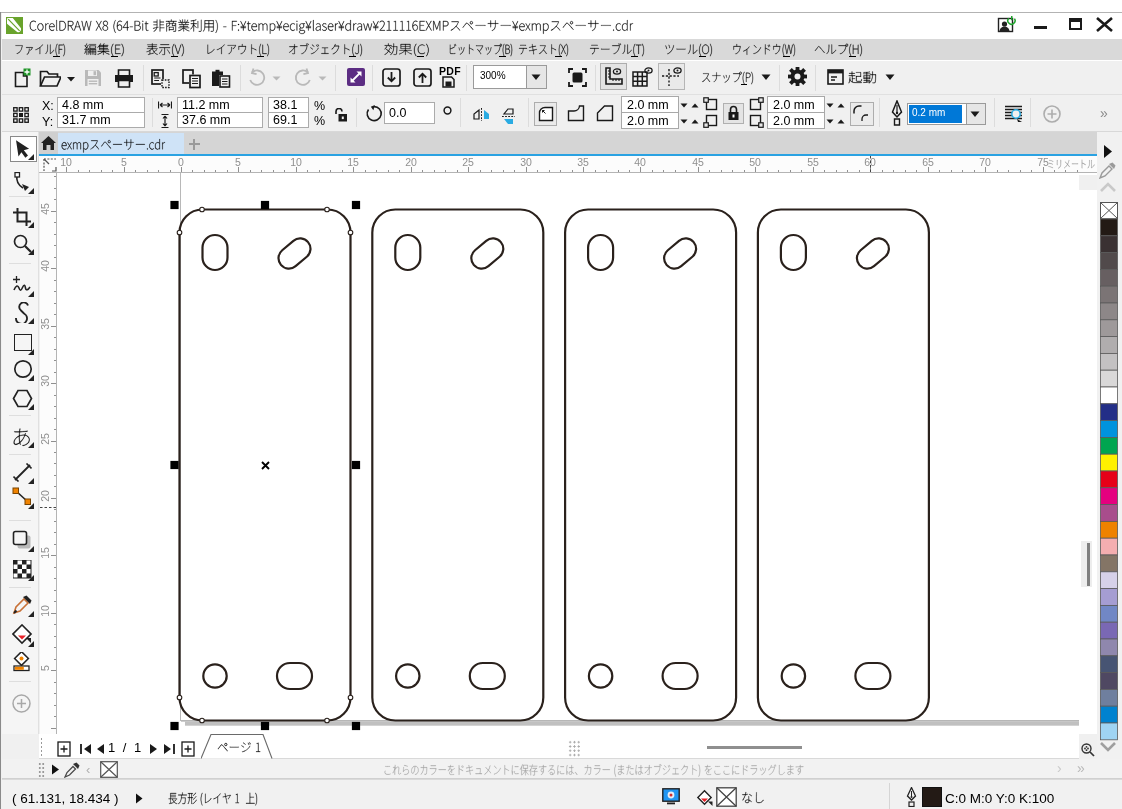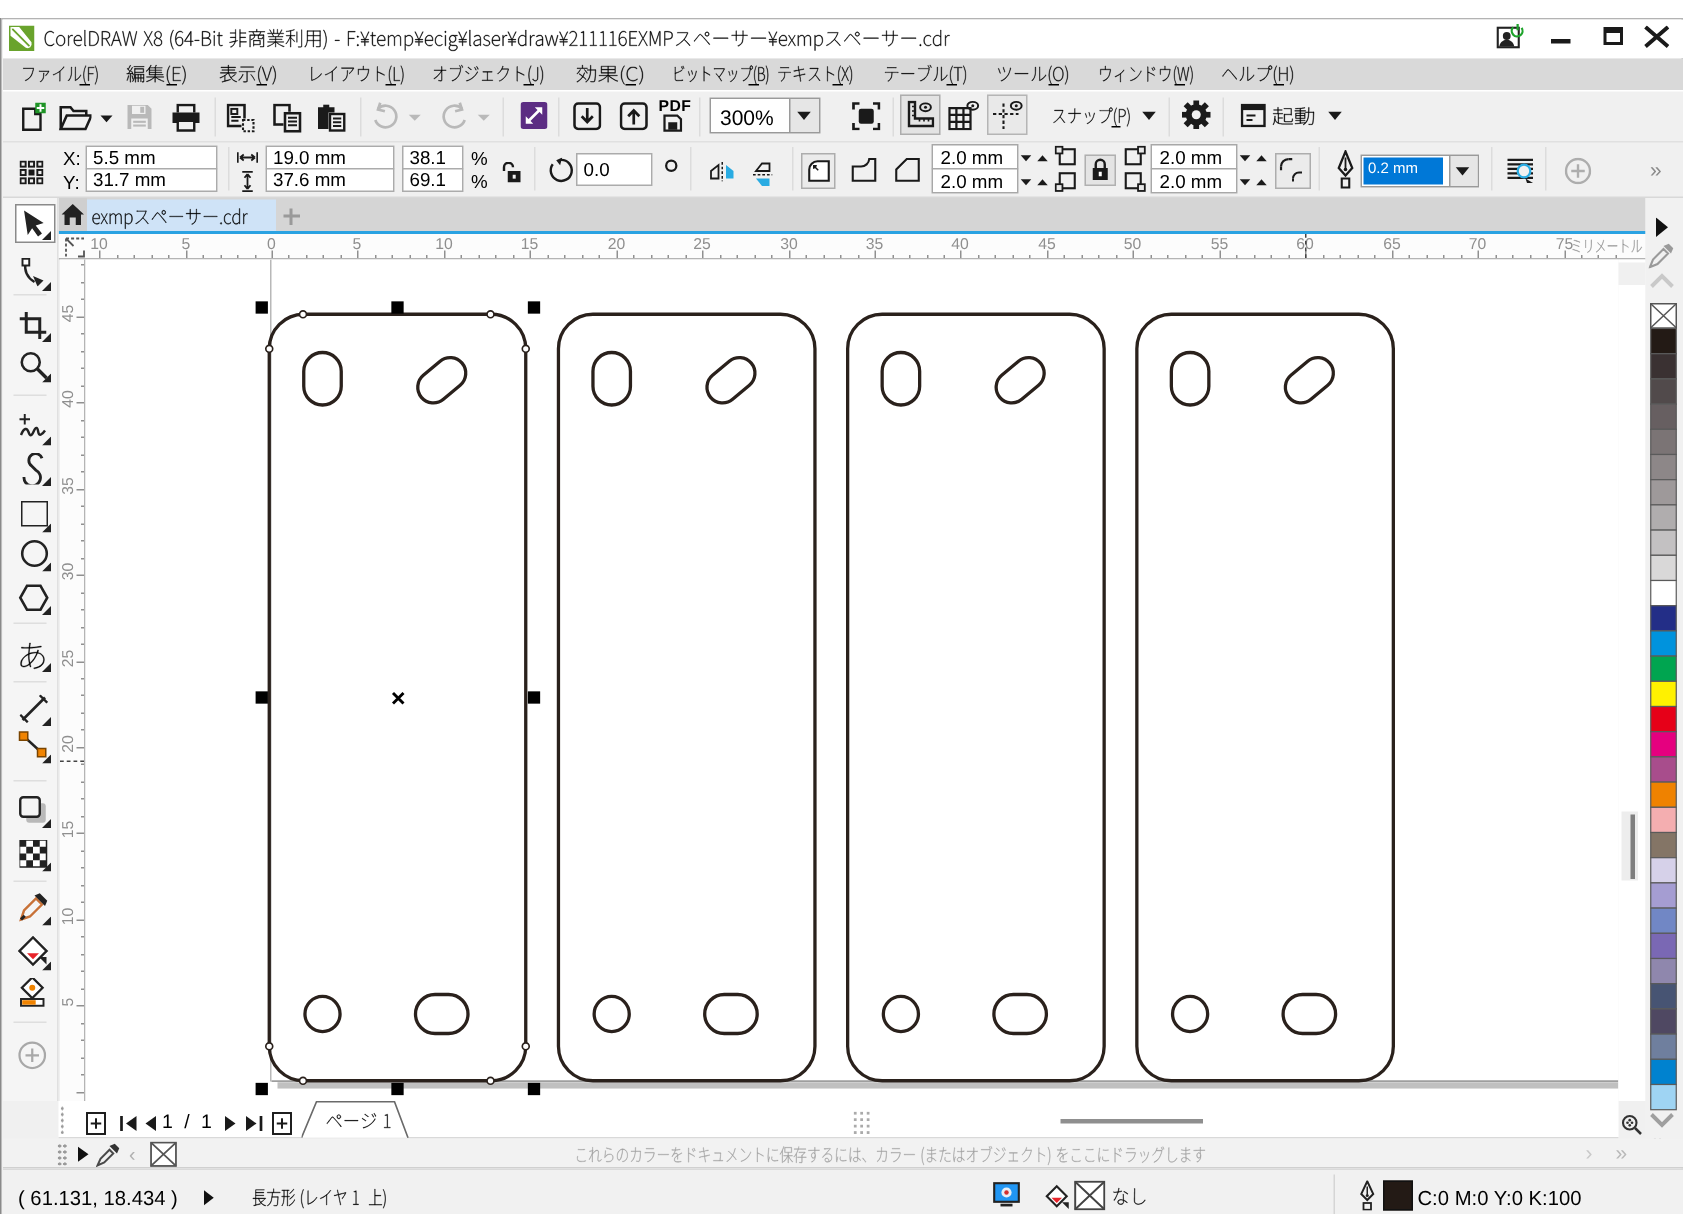--- a/index.html
+++ b/index.html
@@ -159,21 +159,21 @@
 <rect x="1" y="1" width="17" height="17" rx="2.5" fill="none" stroke="#1a1a1a" stroke-width="1.7"></rect>
 <path d="M9.5 15 L9.5 6 M5.8 9.5 L9.5 5.7 L13.2 9.5" fill="none" stroke="#1a1a1a" stroke-width="1.8"></path>
     </svg>
 <div class="t" style="left:438px;top:53px;font-size:10.5px;font-weight:bold;letter-spacing:0.3px">PDF</div>
 <svg class="abs" style="left:441px;top:64px" width="13" height="12" viewBox="0 0 13 12">
 <path d="M1 1 L9.5 1 L12 3.5 L12 11 L1 11 Z" fill="none" stroke="#1a1a1a" stroke-width="1.5"></path>
       <rect x="3.5" y="5.5" width="6" height="5" fill="#1a1a1a"></rect>
     </svg>
 <div class="sep" style="left:465px;top:53px;height:26px"></div>
 <div class="abs" style="left:472px;top:53px;width:74px;height:24px;background:#fff;border:1px solid #9a9a9a"></div>
-<div class="t" style="left:479px;top:58px;font-size:14px">300%</div>
+<div class="t" style="left:479px;top:58px;font-size:10px">300%</div>
 <div class="abs" style="left:525px;top:54px;width:20px;height:22px;background:#e6e6e6;border-left:1px solid #9a9a9a"></div>
 <svg class="abs" style="left:530px;top:62px" width="10" height="7" viewBox="0 0 10 7">
       <path d="M0.5 0.5 L5 6 L9.5 0.5 Z" fill="#1a1a1a"></path>
     </svg>
 <svg class="abs" style="left:567px;top:56px" width="19" height="19" viewBox="0 0 19 19">
 <path d="M1 5 L1 1 L5 1 M14 1 L18 1 L18 5 M18 14 L18 18 L14 18 M5 18 L1 18 L1 14" fill="none" stroke="#1a1a1a" stroke-width="1.8"></path>
 <rect x="4.5" y="4.5" width="10" height="10" rx="1.5" fill="#1a1a1a"></rect>
     </svg>
 <div class="sep" style="left:594px;top:53px;height:26px"></div>
 <div class="abs" style="left:599px;top:51px;width:27px;height:27px;background:#e3e3e3;border:1px solid #adadad"></div>
@@ -235,30 +235,30 @@
 <rect x="0.7" y="6.3" width="3.4" height="3.4"></rect>
         <rect x="11.9" y="6.3" width="3.4" height="3.4"></rect>
 <rect x="0.7" y="11.9" width="3.4" height="3.4"></rect>
         <rect x="6.3" y="11.9" width="3.4" height="3.4"></rect>
         <rect x="11.9" y="11.9" width="3.4" height="3.4"></rect>
       </g>
 <rect x="6" y="6" width="4" height="4" fill="#1a1a1a"></rect>
     </svg>
 <div class="t" style="left:41px;top:87px;font-size:12.5px">X:</div>
 <div class="t" style="left:41px;top:103px;font-size:12.5px">Y:</div>
-<div class="fld" style="left:56px;top:85px;width:88px;height:16px">5.5 mm</div>
+<div class="fld" style="left:56px;top:85px;width:88px;height:16px">4.8 mm</div>
 <div class="fld" style="left:56px;top:100px;width:88px;height:16px">31.7 mm</div>
 <div class="sep" style="left:151px;top:86px;height:29px"></div>
 <svg class="abs" style="left:157px;top:89px" width="14" height="8" viewBox="0 0 14 8">
 <path d="M0.5 0.5 L0.5 7.5 M13.5 0.5 L13.5 7.5 M2 4 L12 4 M2 4 L4.5 2 M2 4 L4.5 6 M12 4 L9.5 2 M12 4 L9.5 6" stroke="#1a1a1a" stroke-width="1.2"></path>
     </svg>
 <svg class="abs" style="left:160px;top:102px" width="8" height="14" viewBox="0 0 8 14">
 <path d="M0.5 0.5 L7.5 0.5 M0.5 13.5 L7.5 13.5 M4 2 L4 12 M4 2 L2 4.5 M4 2 L6 4.5 M4 12 L2 9.5 M4 12 L6 9.5" stroke="#1a1a1a" stroke-width="1.2"></path>
     </svg>
-<div class="fld" style="left:176px;top:85px;width:86px;height:16px">19.0 mm</div>
+<div class="fld" style="left:176px;top:85px;width:86px;height:16px">11.2 mm</div>
 <div class="fld" style="left:176px;top:100px;width:86px;height:16px">37.6 mm</div>
 <div class="fld" style="left:267px;top:85px;width:41px;height:16px">38.1</div>
 <div class="fld" style="left:267px;top:100px;width:41px;height:16px">69.1</div>
 <div class="t" style="left:313px;top:87px;font-size:12.5px">%</div>
 <div class="t" style="left:313px;top:102px;font-size:12.5px">%</div>
 <svg class="abs" style="left:333px;top:96px" width="14" height="14" viewBox="0 0 14 14">
 <path d="M2 6 L2 3.5 A 3 3 0 0 1 8 3.5" fill="none" stroke="#1a1a1a" stroke-width="1.6"></path>
 <rect x="4.5" y="6" width="8.5" height="7.5" fill="#1a1a1a"></rect>
       <rect x="7.8" y="8.5" width="2" height="2.6" fill="#f0f0f0"></rect>
     </svg>

